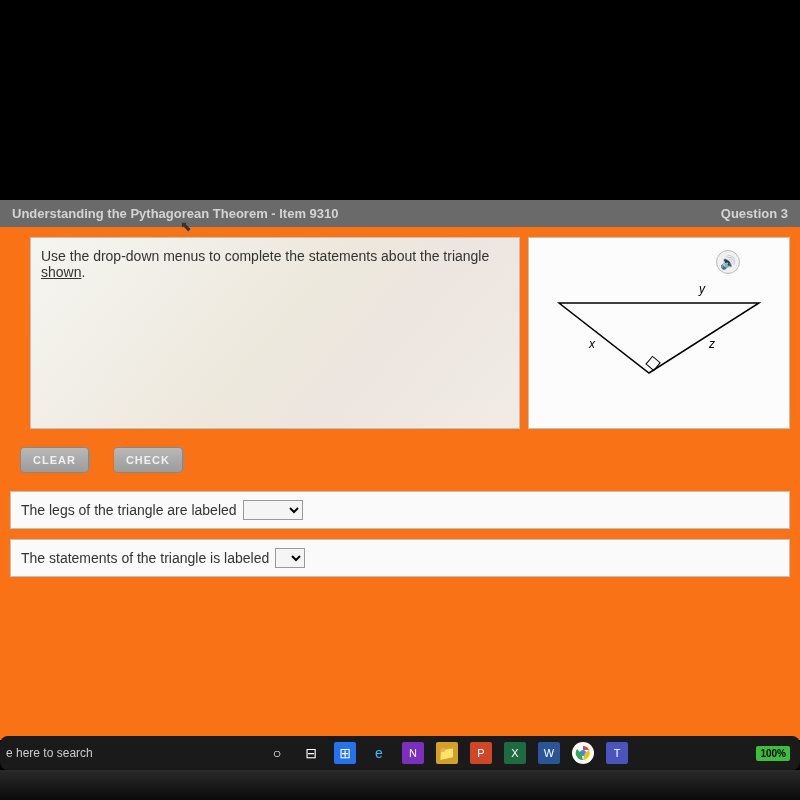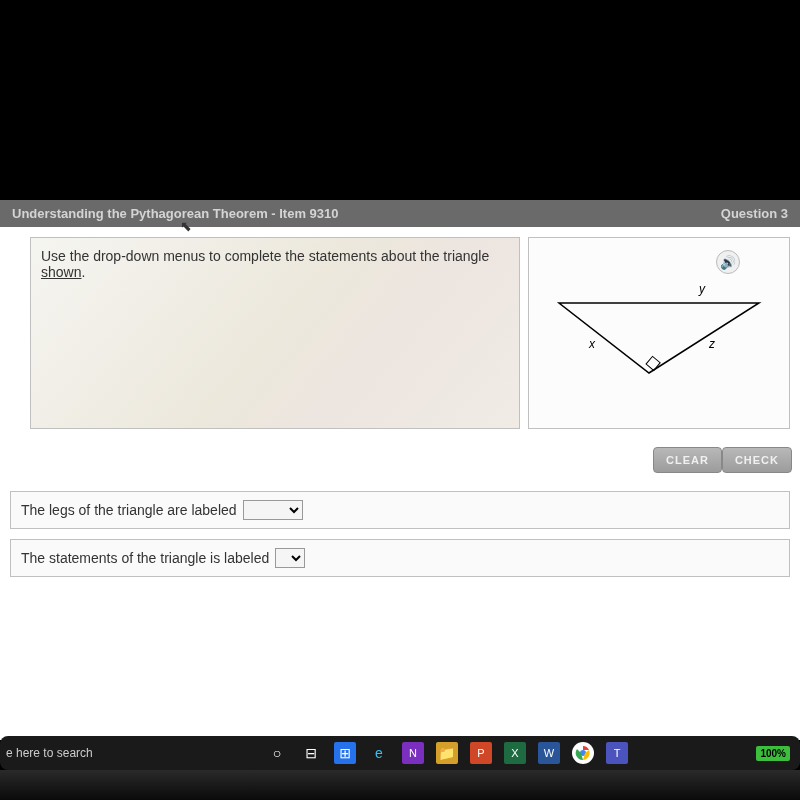--- a/index.html
+++ b/index.html
@@ -11,21 +11,21 @@
       height: 800px;
       overflow: hidden;
       position: relative;
     }
     .browser-area {
       position: absolute;
       top: 200px;
       left: 0;
       right: 0;
       bottom: 60px;
-      background: #ffffff;
+      background: #f97316;
     }
     .title-bar {
       background: #6a6a6a;
       color: #d4d4d4;
       padding: 6px 12px;
       font-size: 13px;
       font-weight: bold;
       display: flex;
       justify-content: space-between;
       align-items: center;
@@ -74,23 +74,22 @@
       display: flex;
       align-items: center;
       justify-content: center;
     }
     .triangle-panel svg {
       width: 100%;
       height: 100%;
     }
     .buttons-row {
       display: flex;
-      justify-content: flex-end;
-      padding: 8px 8px;
-      gap: 0;
+      padding: 8px 20px;
+      gap: 24px;
     }
     .action-btn {
       background: linear-gradient(to bottom, #b8b8b8, #9c9c9c);
       color: #f0f0f0;
       border: 1px solid #888;
       border-radius: 4px;
       padding: 6px 12px;
       font-size: 11px;
       font-weight: bold;
       cursor: pointer;

